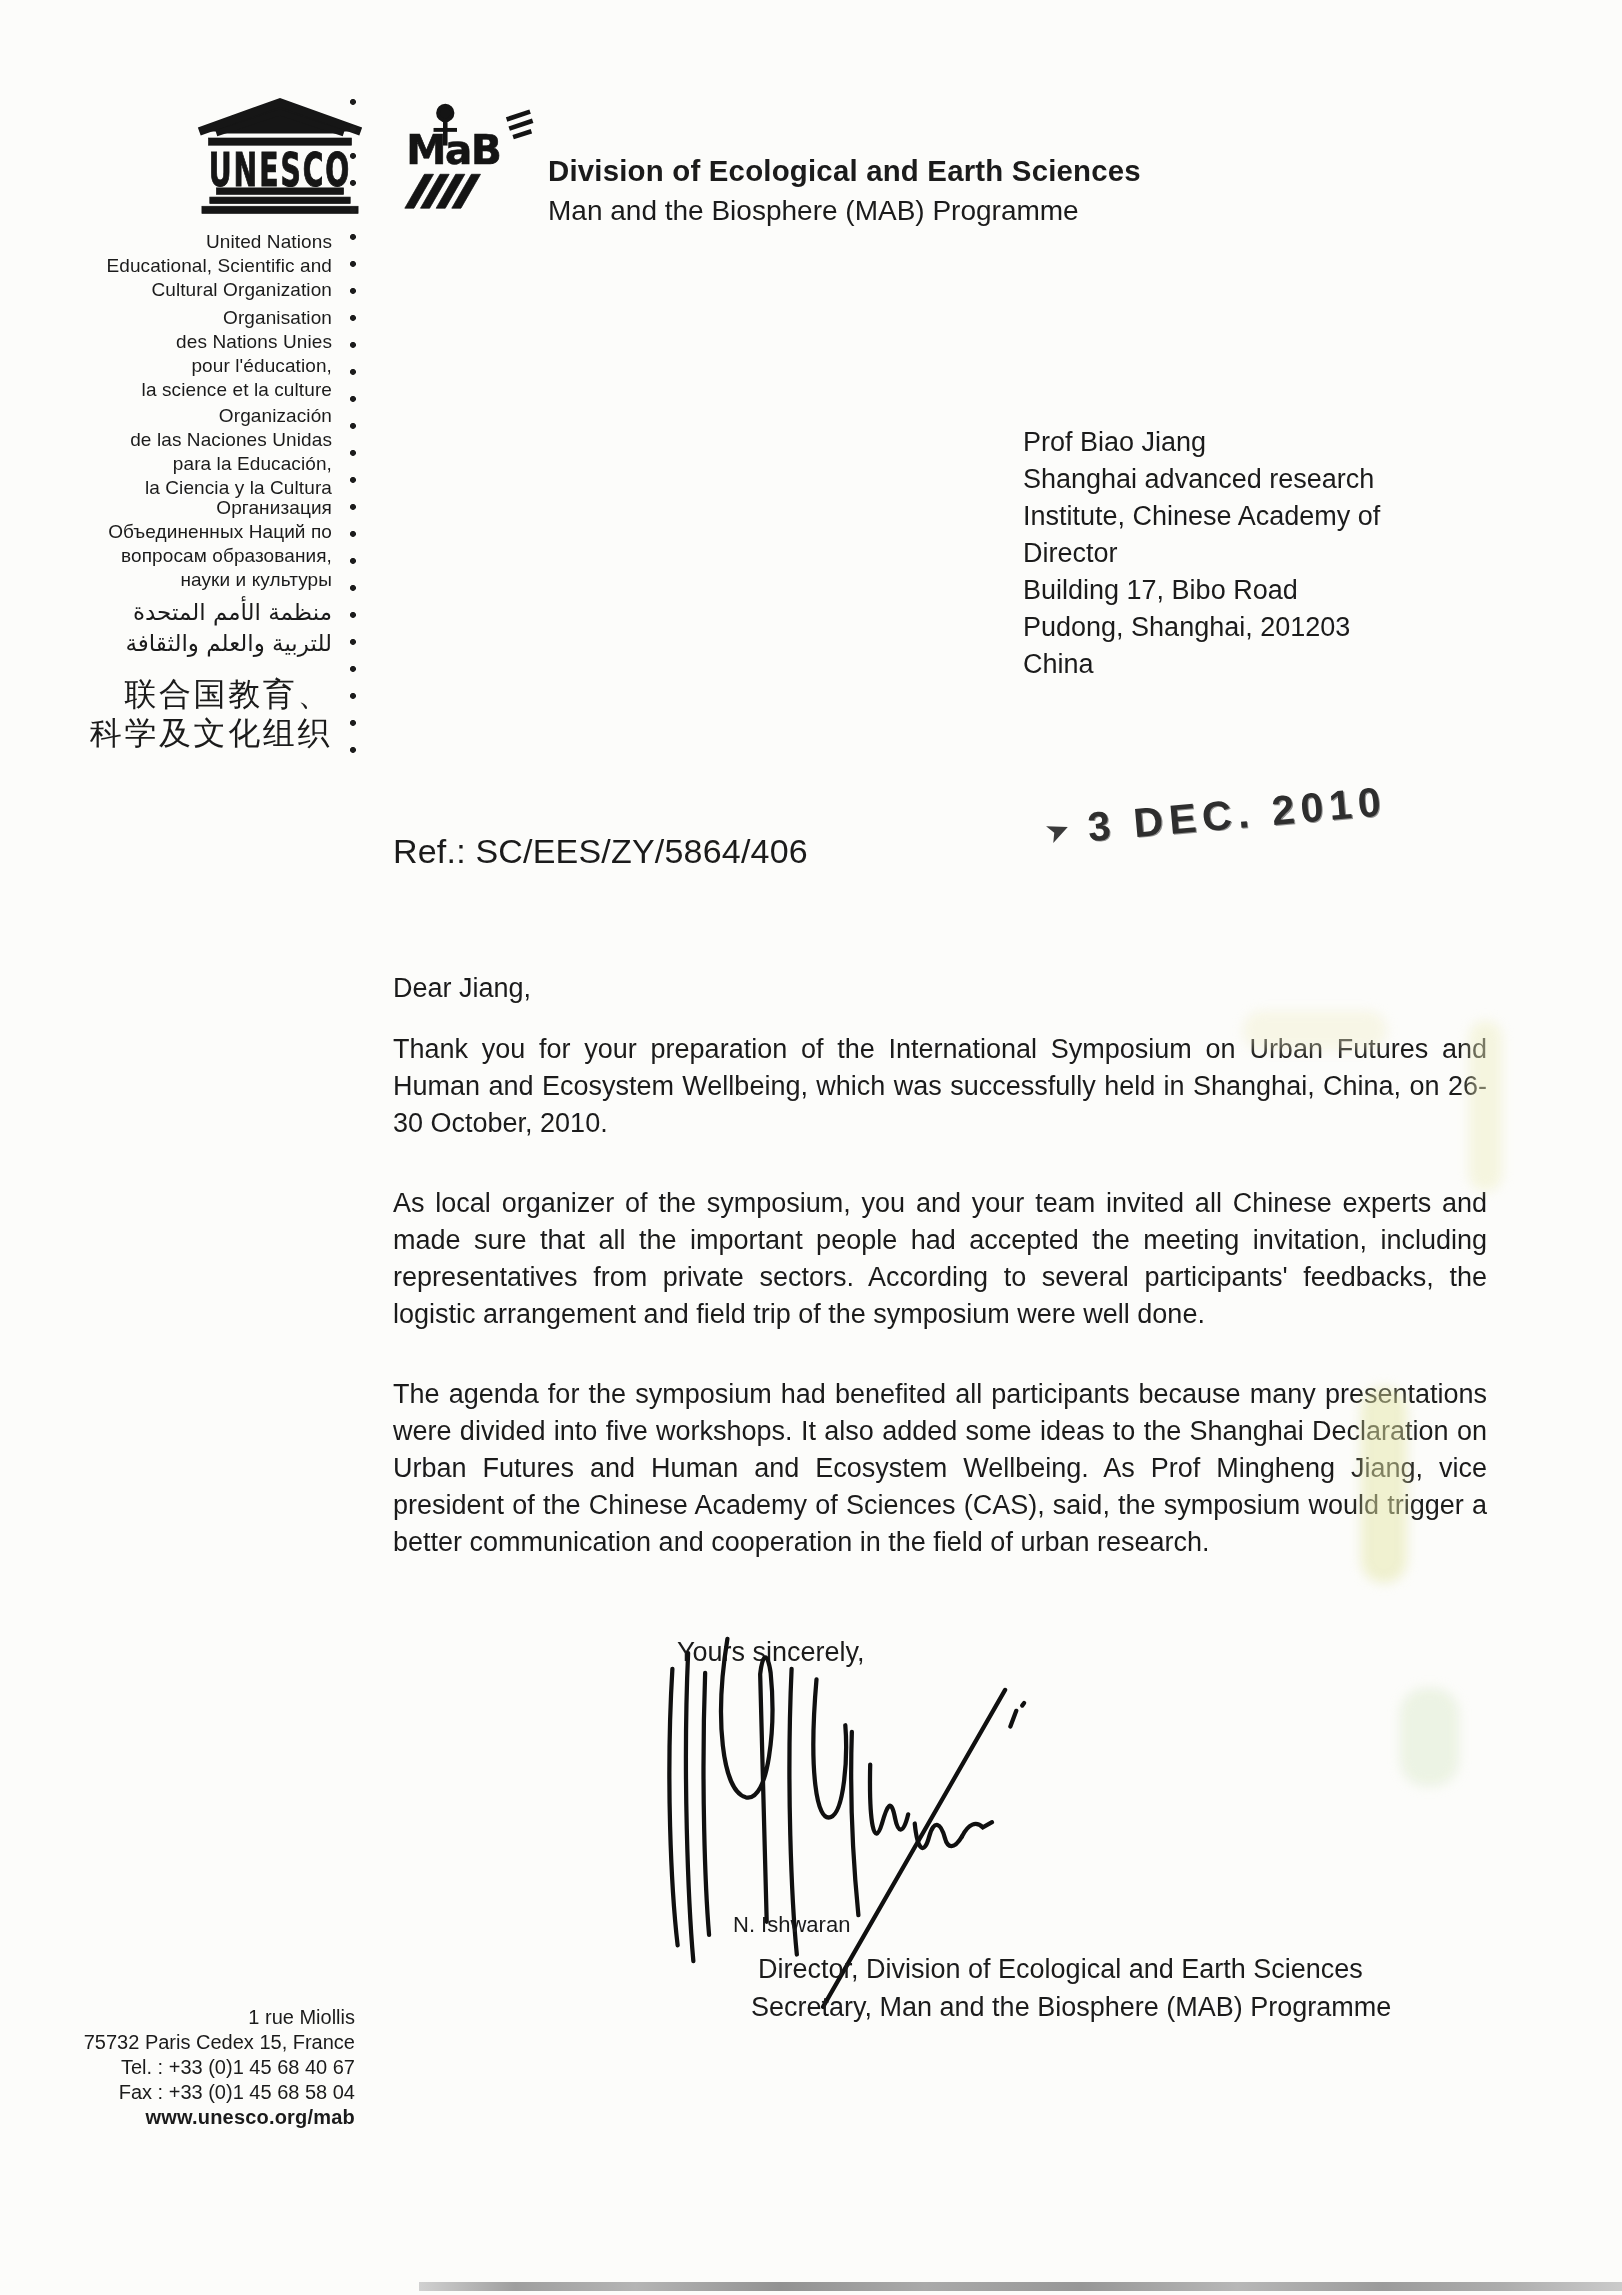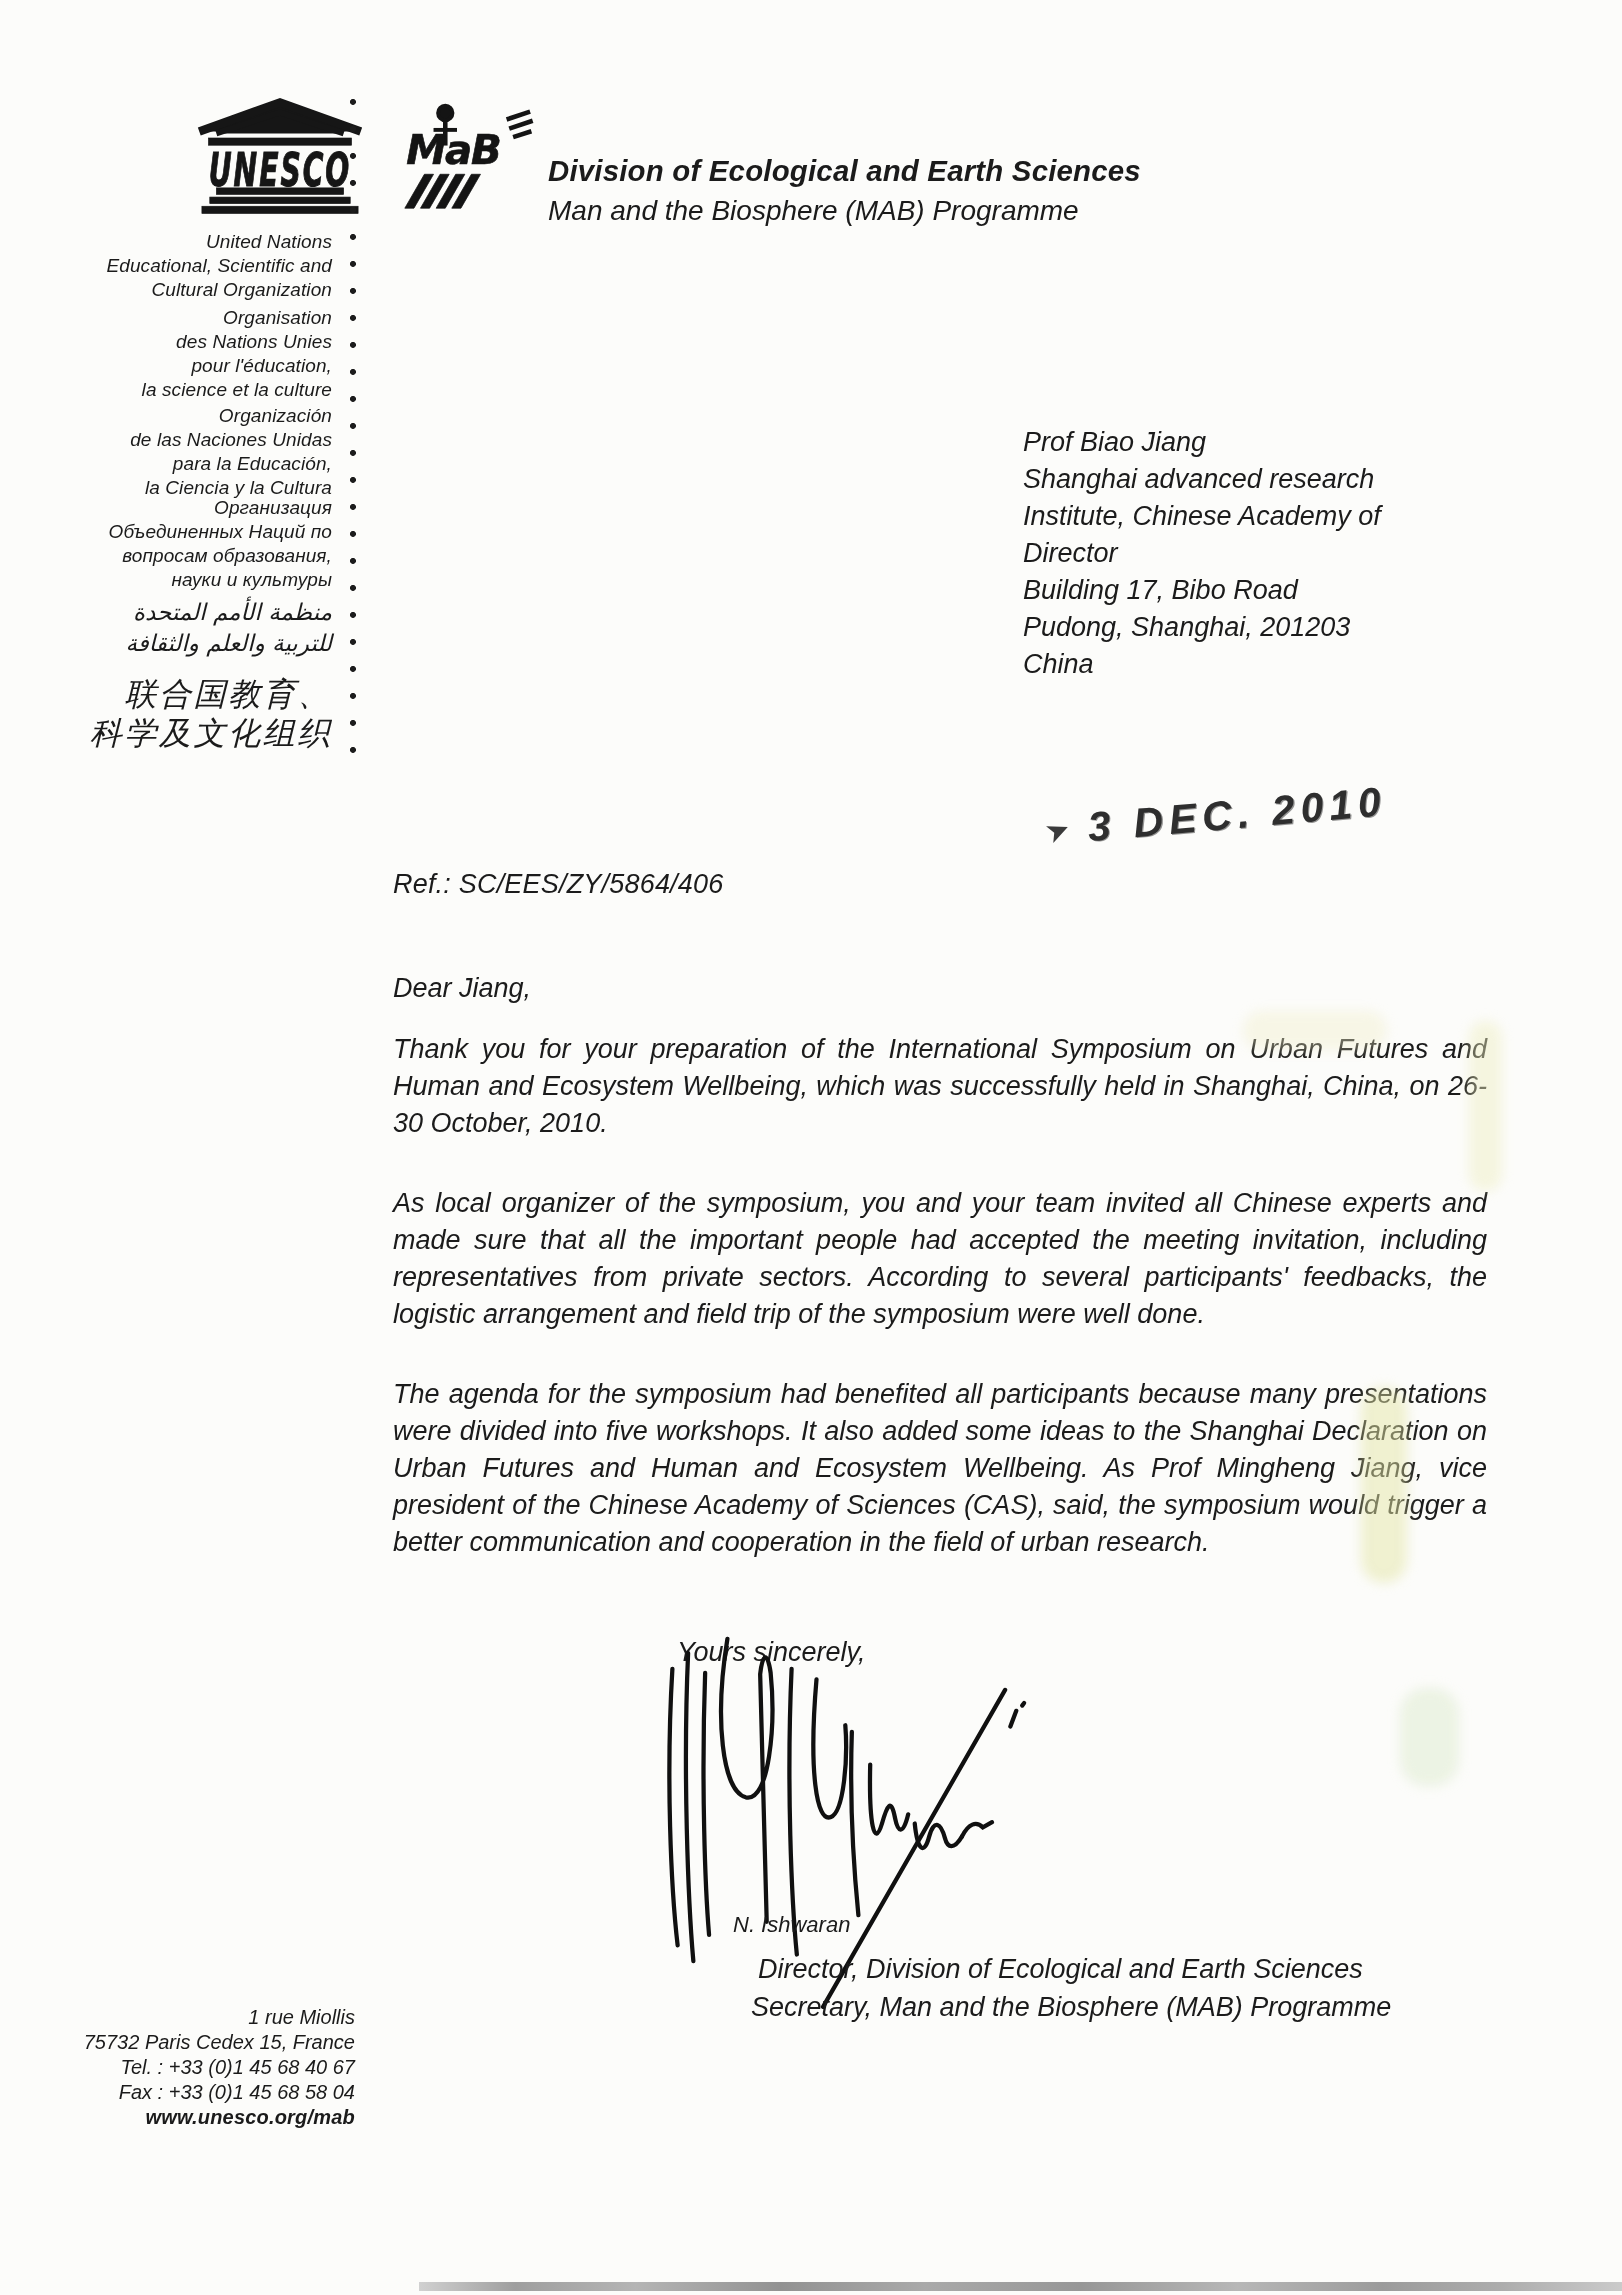--- a/index.html
+++ b/index.html
@@ -3,21 +3,20 @@
 <meta charset="utf-8">
 <style>
   html,body{margin:0;padding:0;background:#e8e8e6;}
   .page{
     position:relative;
     width:1623px;height:2295px;
     background:#fcfcfa;
     overflow:hidden;
     font-family:"Liberation Sans","DejaVu Sans",sans-serif;
     color:#1b1b1b;
-    font-style:italic;
   }
   
   .unesco-logo{position:absolute;left:191px;top:96px;width:178px;height:126px;}
   .unesco-logo *{fill:#161616;stroke:#161616;}
   .lang{position:absolute;left:65px;width:267px;text-align:right;font-size:19px;line-height:24px;letter-spacing:0.1px;}
   .lang-en{top:230px;}
   .lang-fr{top:306px;}
   .lang-es{top:404px;}
   .lang-ru{top:496px;}
   .lang-ar{top:597px;font-size:23px;line-height:31px;direction:rtl;font-family:"DejaVu Sans","Liberation Sans",sans-serif;}
@@ -28,21 +27,21 @@
     background-size:7.9px 27px;background-repeat:repeat-y;
   }
   .mab-logo{position:absolute;left:397px;top:97px;width:137px;height:118px;}
   .mab-logo *{fill:#141414;stroke:#141414;}
   .division{position:absolute;left:548px;top:154px;}
   .division .l1{font-size:29.4px;font-weight:bold;letter-spacing:0.2px;}
   .division .l2{font-size:28px;margin-top:6.5px;}
   
   .recipient{position:absolute;left:1023px;top:424px;font-size:27px;line-height:37px;}
   
-  .refline{position:absolute;left:393px;top:832px;font-size:27px;letter-spacing:0.2px;margin-top:37px;}
+  .refline{position:absolute;left:393px;top:832px;font-size:34px;letter-spacing:0.2px;}
   .stamp{
     position:absolute;left:1046px;top:793px;
     transform:rotate(-5deg);
     color:#2e2e2e;font-weight:bold;font-size:41px;letter-spacing:5.9px;
     white-space:nowrap;
   }
   .stamp .arrow{
     display:inline-block;font-size:29px;color:#3a3a3a;
     transform:rotate(-18deg) translateY(-3.9px);margin-right:17px;letter-spacing:0;
   }

